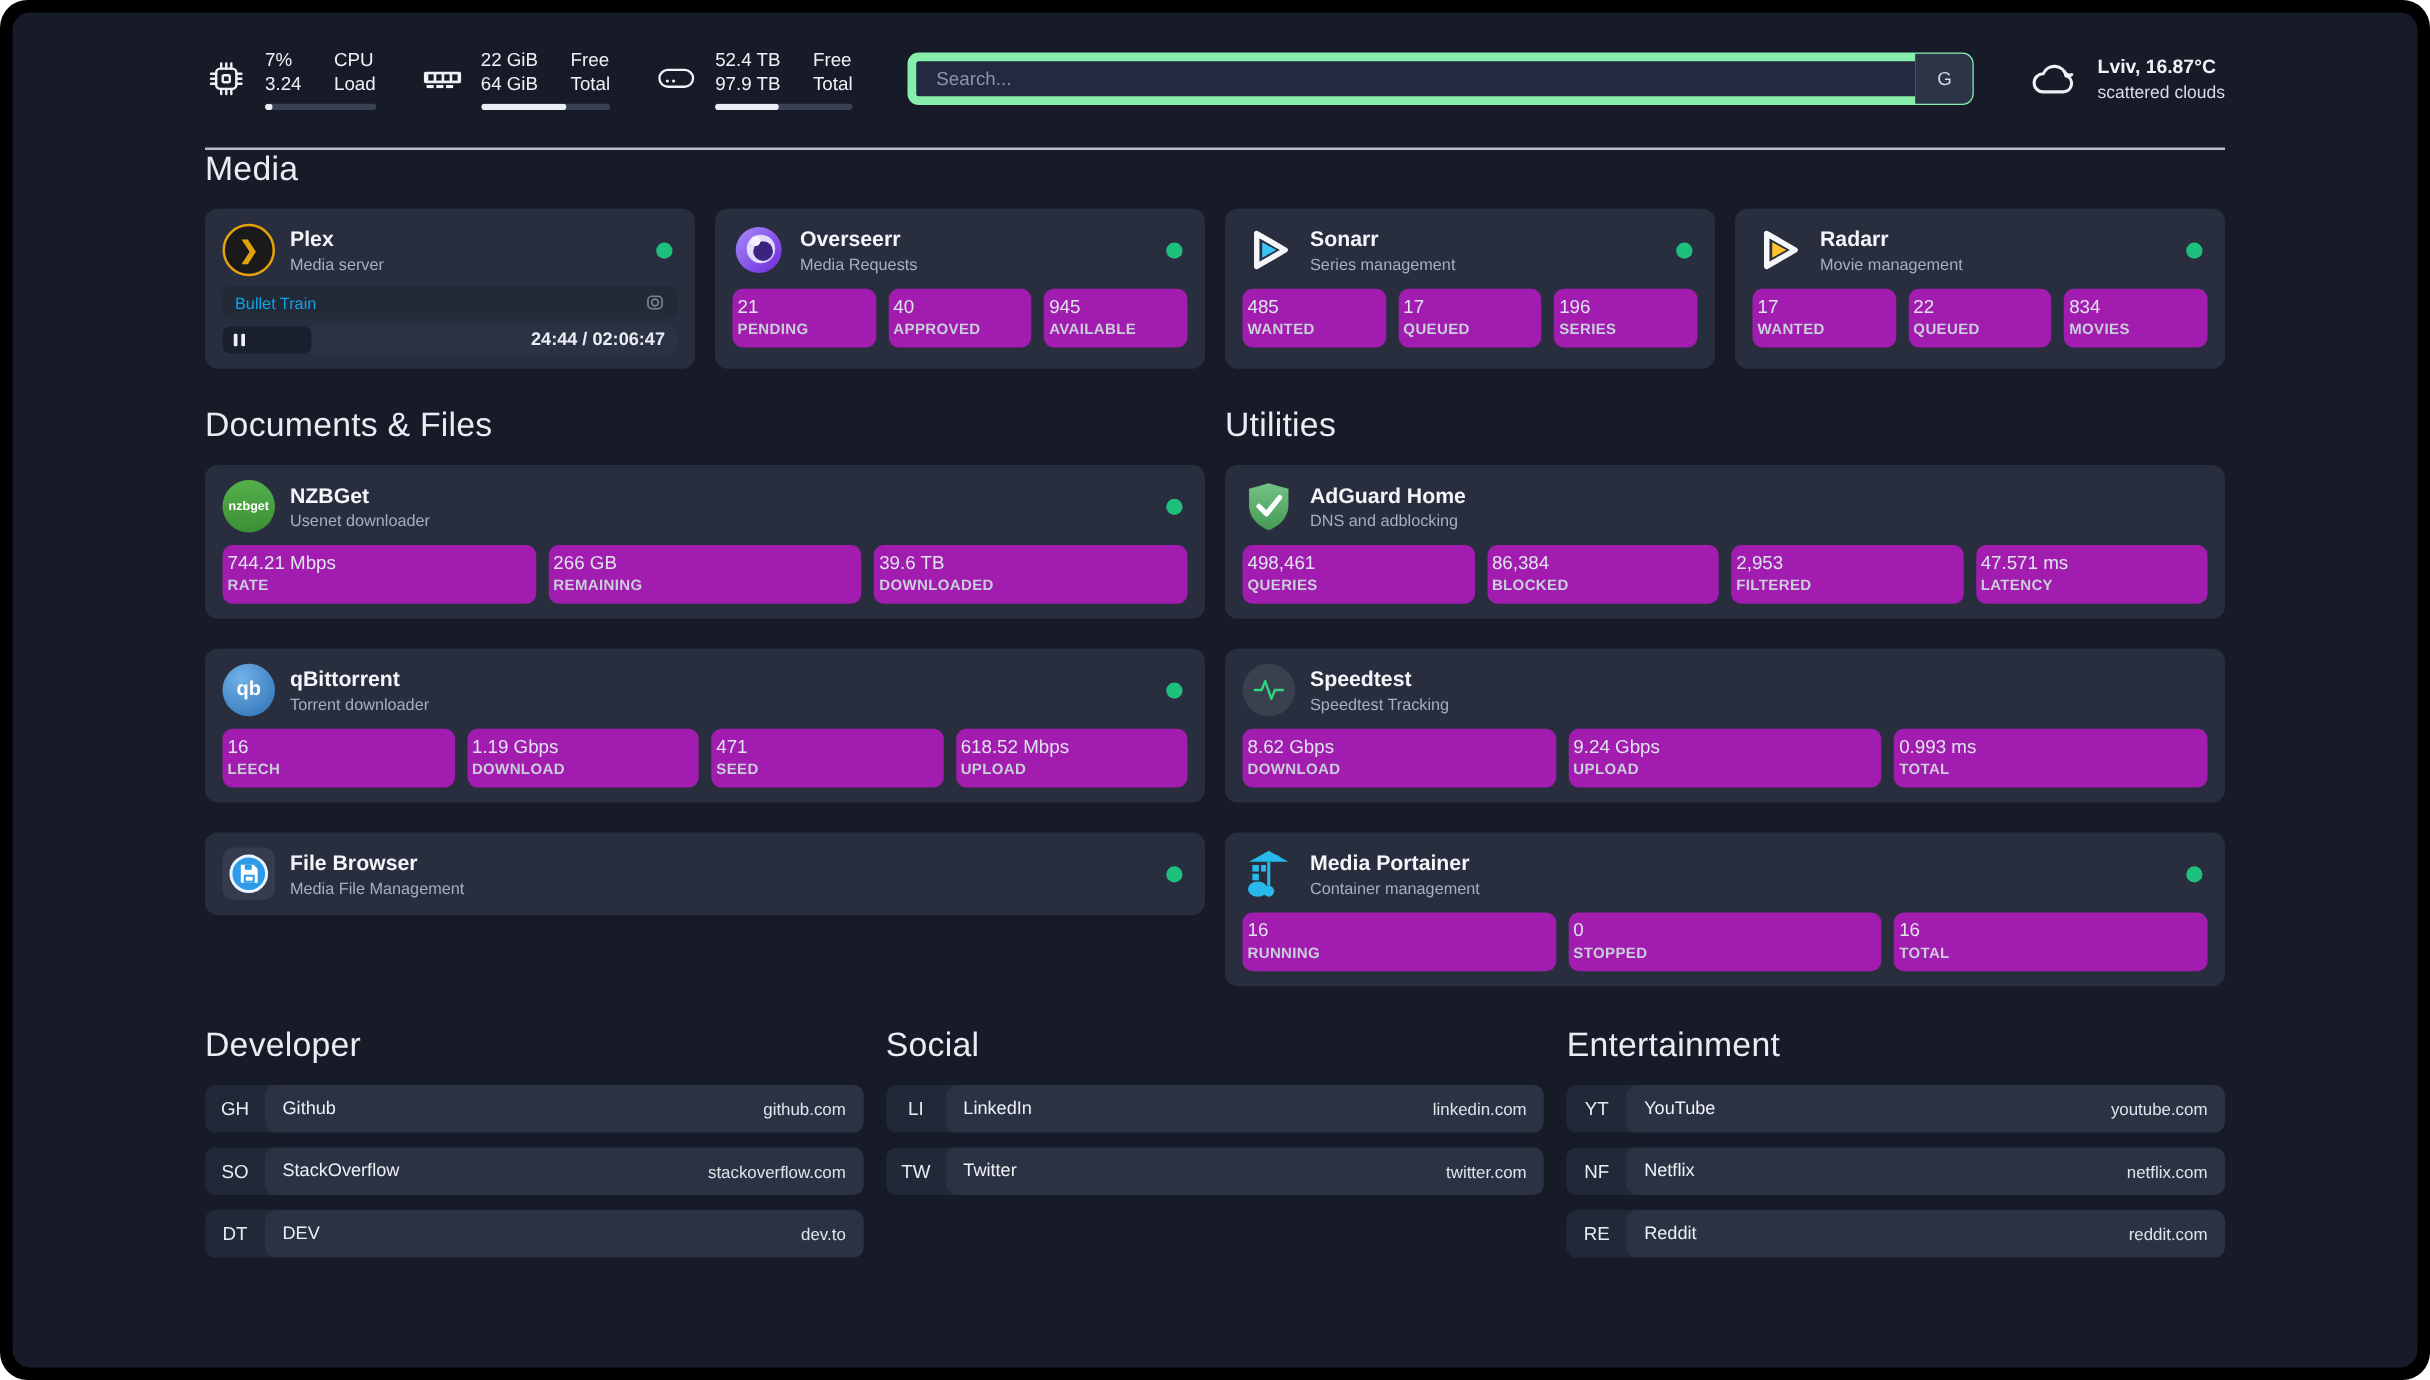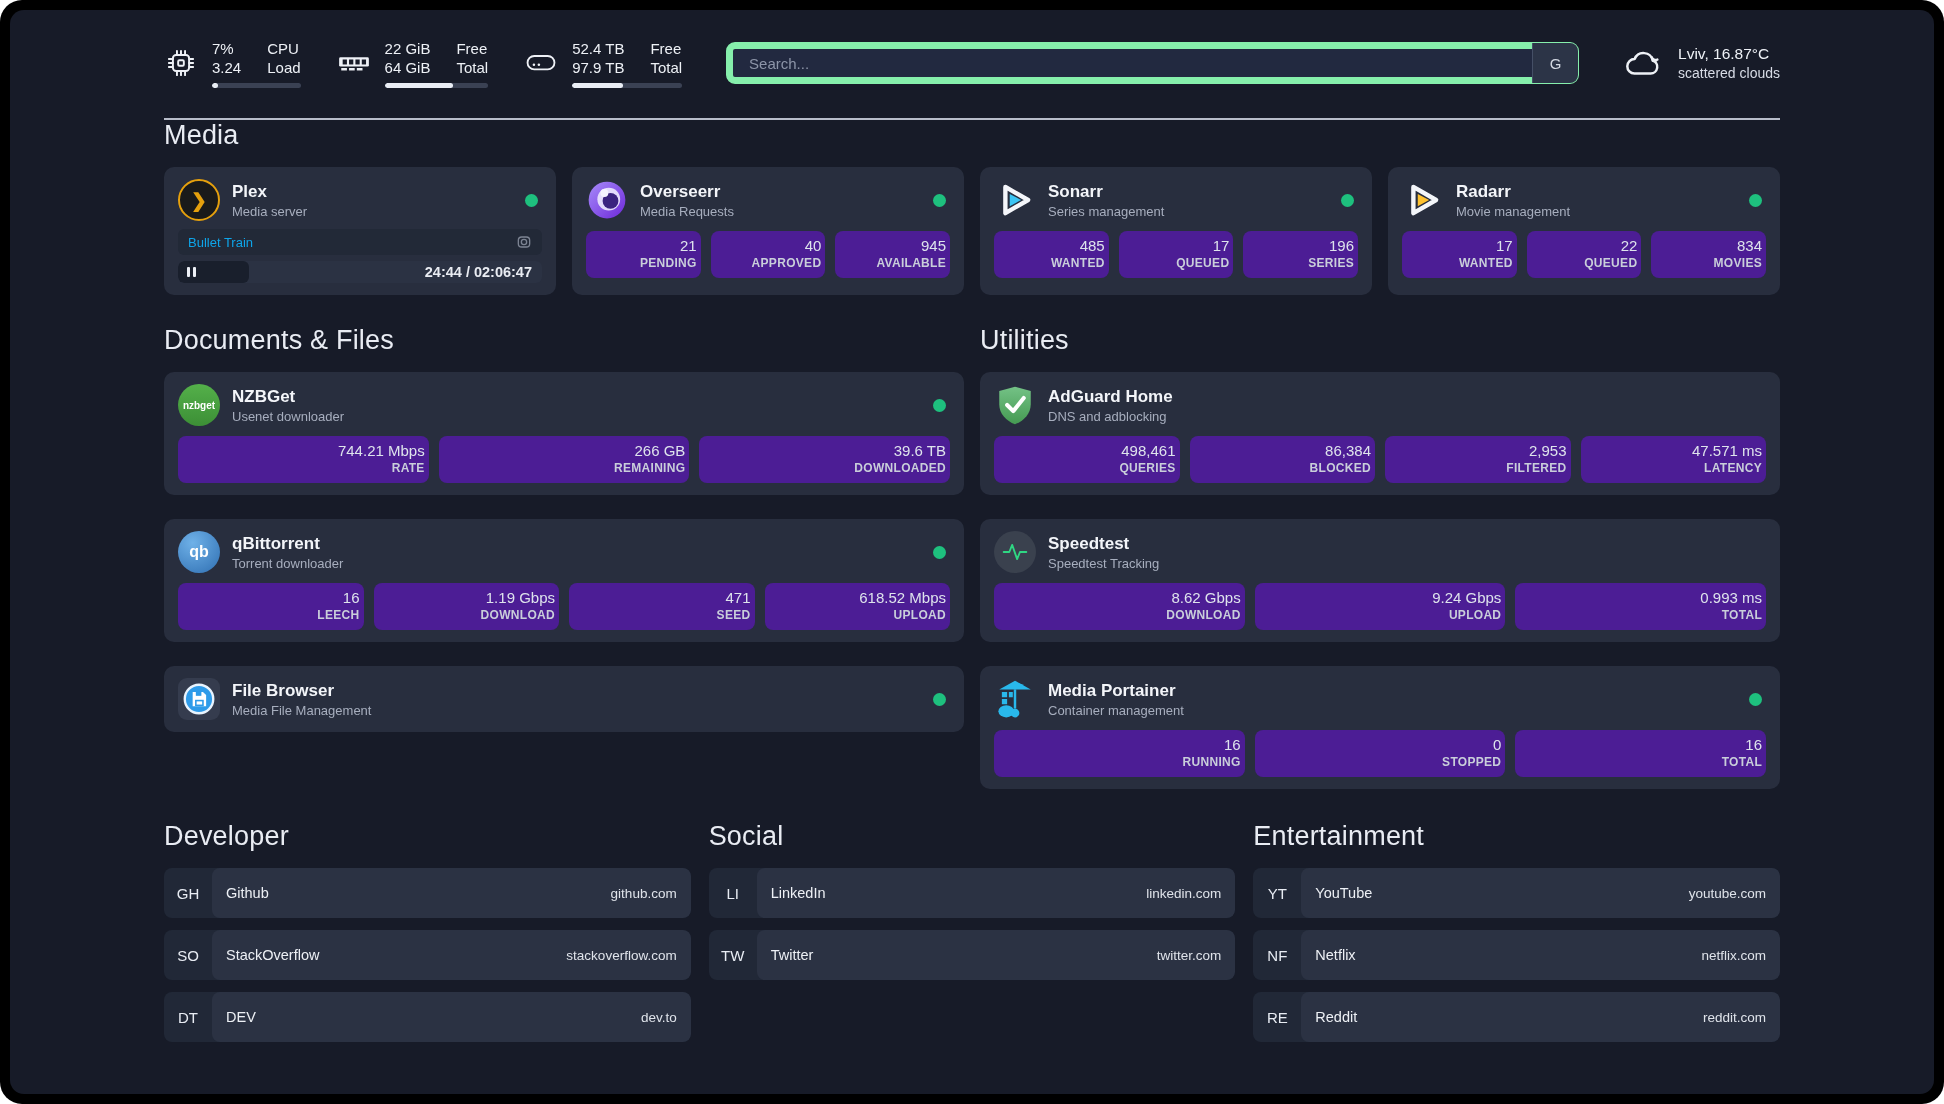--- a/index.html
+++ b/index.html
@@ -43,39 +43,39 @@
   .search input::placeholder { color: #8D95A8; }
   .search-engine {
     position: absolute; right: 1px; top: 1px; bottom: 1px; width: 46px;
     background: #2C3447; border-left: 1px solid #454F66;
     border-radius: 0 8px 8px 0;
     display: flex; align-items: center; justify-content: center;
     color: #D3D8E2; font-size: 15px; font-weight: 500; cursor: pointer;
   }
   .weather { display: flex; align-items: center; gap: 13px; color: #EEF1F6; }
   .weather .wicon { width: 42px; height: 36px; }
-  .weather-line1 { font-size: 15.5px; font-weight: 400; line-height: 20px; }
+  .weather-line1 { font-size: 15.5px; font-weight: 700; line-height: 20px; }
   .weather-line2 { font-size: 14px; color: #D8DCE6; line-height: 18px; }
 
   .divider { border: 0; border-top: 2px solid rgba(225,230,242,.8); margin: 26px 0 0; }
 
   
   h2.section { font-size: 27px; font-weight: 500; color: #E9ECF3; margin: 0; letter-spacing: .2px; }
   .media-title { margin-top: 60px; }
   .media-grid { display: grid; grid-template-columns: repeat(4, 1fr); gap: 16px; margin-top: 16px; }
 
   .app-card { background: #282E3E; border-radius: 10px; padding: 12px 14px; cursor: pointer; }
   .app-head { display: flex; align-items: center; gap: 12px; }
   .app-ic { width: 42px; height: 42px; flex: 0 0 auto; display: flex; align-items: center; justify-content: center; }
   .app-name { font-size: 17px; font-weight: 600; color: #F3F5F9; line-height: 21px; }
   .app-sub { font-size: 13px; color: #A7AEBE; line-height: 17px; margin-top: 1px; }
   .dot { width: 13px; height: 13px; border-radius: 50%; background: #1EC07E; margin-left: auto; margin-right: 4px; flex: 0 0 auto; }
 
   .stats-row { display: flex; gap: 10px; margin-top: 10px; }
-  .stat { flex: 1; background: #4c1d95; border-radius: 8px; text-align: right; padding: 5px 4px 7px; }
+  .stat { flex: 1; background: #a21caf; border-radius: 8px; text-align: left; padding: 5px 4px 7px; }
   .stat-v { font-size: 15px; color: #DEE3EC; line-height: 20px; }
   .stat-l { font-size: 12px; font-weight: 700; color: #C9CEDA; line-height: 15px; letter-spacing: .3px; }
 
   
   .np-title {
     margin-top: 8px; height: 26px; background: #222937; border-radius: 6px;
     display: flex; align-items: center; padding: 0 10px;
     font-size: 13px; color: #0ea5e9; justify-content: center;
   }
   .np-cam { margin-left: auto; width: 16px; height: 16px; opacity: .6; }
@@ -101,21 +101,21 @@
   .plex-badge { background: #1A1A1A; border: 2px solid #E5A00D; color: #E5A00D; font-size: 19px; font-weight: 700; }
   .nzbget-badge { background: linear-gradient(180deg, #54B04A, #3C8F36); color: #fff; font-size: 10px; font-weight: 700; }
   .qb-badge { background: radial-gradient(circle at 35% 28%, #6FB1E8, #2F6FB2); color: #fff; font-size: 16px; font-weight: 700; }
   .speedtest-badge { background: #3A414E; }
   .fb-tile { width: 42px; height: 42px; border-radius: 9px; background: #353C4E; display: flex; align-items: center; justify-content: center; }
 
   
   .bookmarks { display: grid; grid-template-columns: repeat(3, 1fr); gap: 18px; margin-top: 32px; }
   .bm h2 { margin-bottom: 16px; }
   .bm-row {
-    display: flex; align-items: stretch; height: 50px;
+    display: flex; align-items: stretch; height: 38px;
     background: #212837; border-radius: 8px; overflow: hidden; cursor: pointer;
   }
   .bm-row + .bm-row { margin-top: 12px; }
   .bm-prefix { width: 48px; display: flex; align-items: center; justify-content: center; font-size: 15px; color: #E8ECF3; flex: 0 0 auto; }
   .bm-main { flex: 1; background: #2B3243; border-radius: 8px; display: flex; align-items: center; padding: 0 14px; }
   .bm-name { font-size: 14.5px; color: #EDF0F5; }
   .bm-domain { margin-left: auto; font-size: 13.5px; color: #DFE3EA; }
 </style>
 </head>
 <body>

